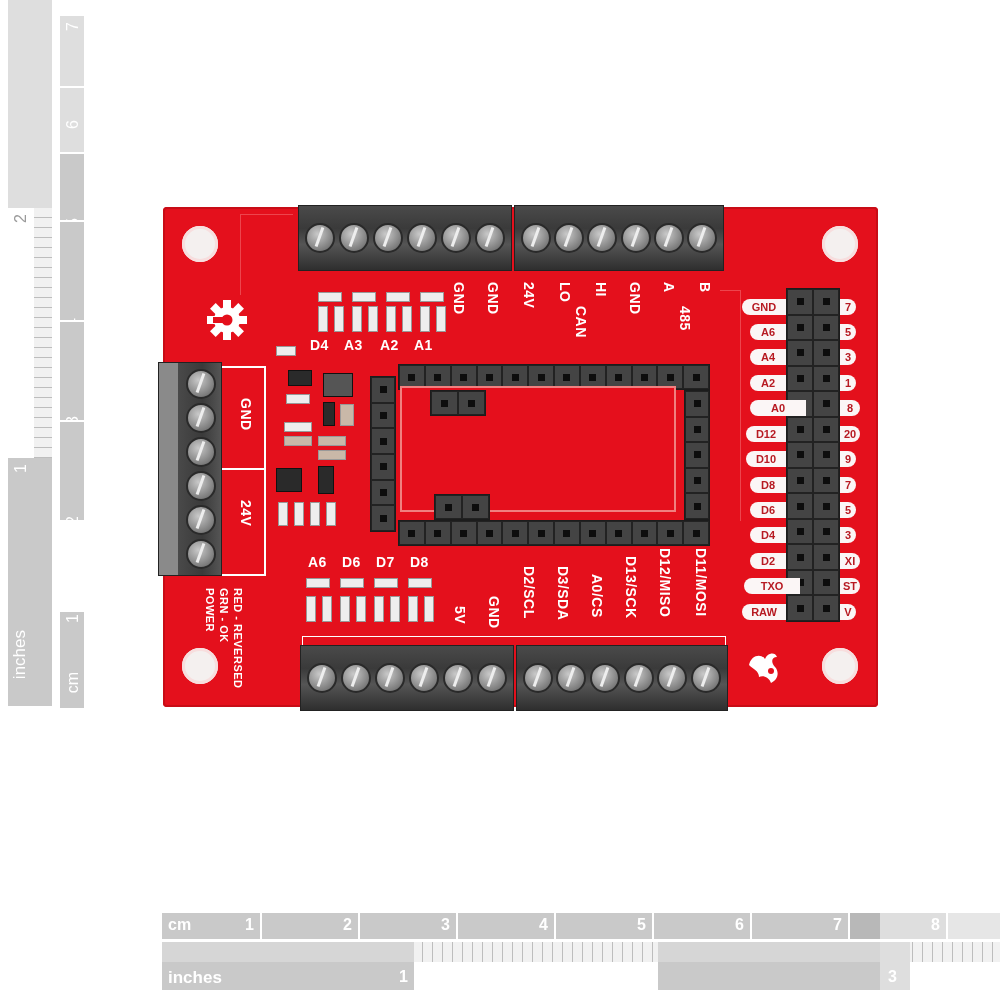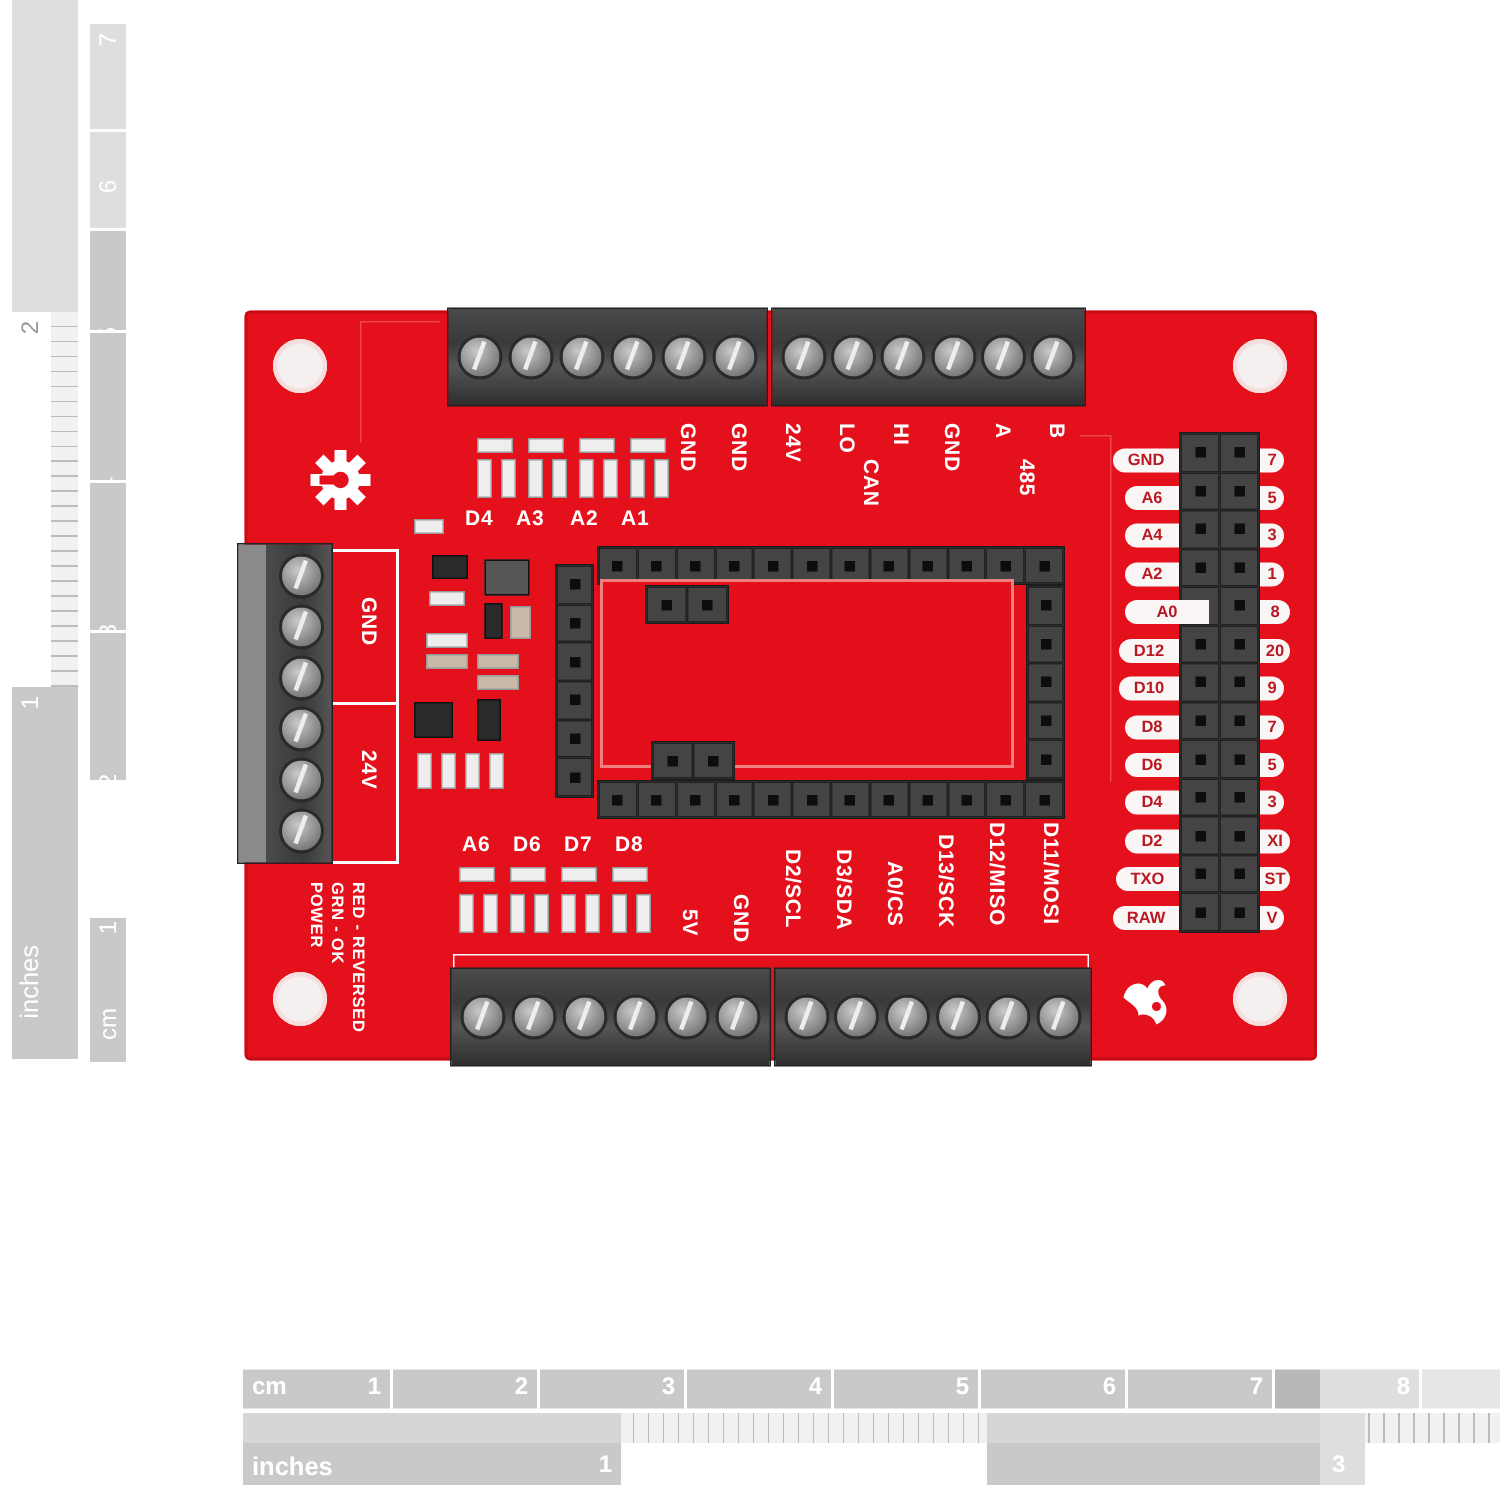--- a/index.html
+++ b/index.html
@@ -301,21 +301,21 @@
   <div class="pill" style="left:750px;top:324px;width:36px;">A6</div>
   <div class="pill" style="left:750px;top:349px;width:36px;">A4</div>
   <div class="pill" style="left:750px;top:375px;width:36px;">A2</div>
   <div class="pill" style="left:750px;top:400px;width:56px;">A0</div>
   <div class="pill" style="left:746px;top:426px;width:40px;">D12</div>
   <div class="pill" style="left:746px;top:451px;width:40px;">D10</div>
   <div class="pill" style="left:750px;top:477px;width:36px;">D8</div>
   <div class="pill" style="left:750px;top:502px;width:36px;">D6</div>
   <div class="pill" style="left:750px;top:527px;width:36px;">D4</div>
   <div class="pill" style="left:750px;top:553px;width:36px;">D2</div>
-  <div class="pill" style="left:744px;top:578px;width:42px;">TXO</div>
+  <div class="pill" style="left:744px;top:578px;width:56px;">TXO</div>
   <div class="pill" style="left:742px;top:604px;width:44px;">RAW</div>
 </div>
 
 <div>
   <div class="pill r" style="left:840px;top:299px;width:16px;">7</div>
   <div class="pill r" style="left:840px;top:324px;width:16px;">5</div>
   <div class="pill r" style="left:840px;top:349px;width:16px;">3</div>
   <div class="pill r" style="left:840px;top:375px;width:16px;">1</div>
   <div class="pill r" style="left:840px;top:400px;width:20px;">8</div>
   <div class="pill r" style="left:840px;top:426px;width:20px;">20</div>

